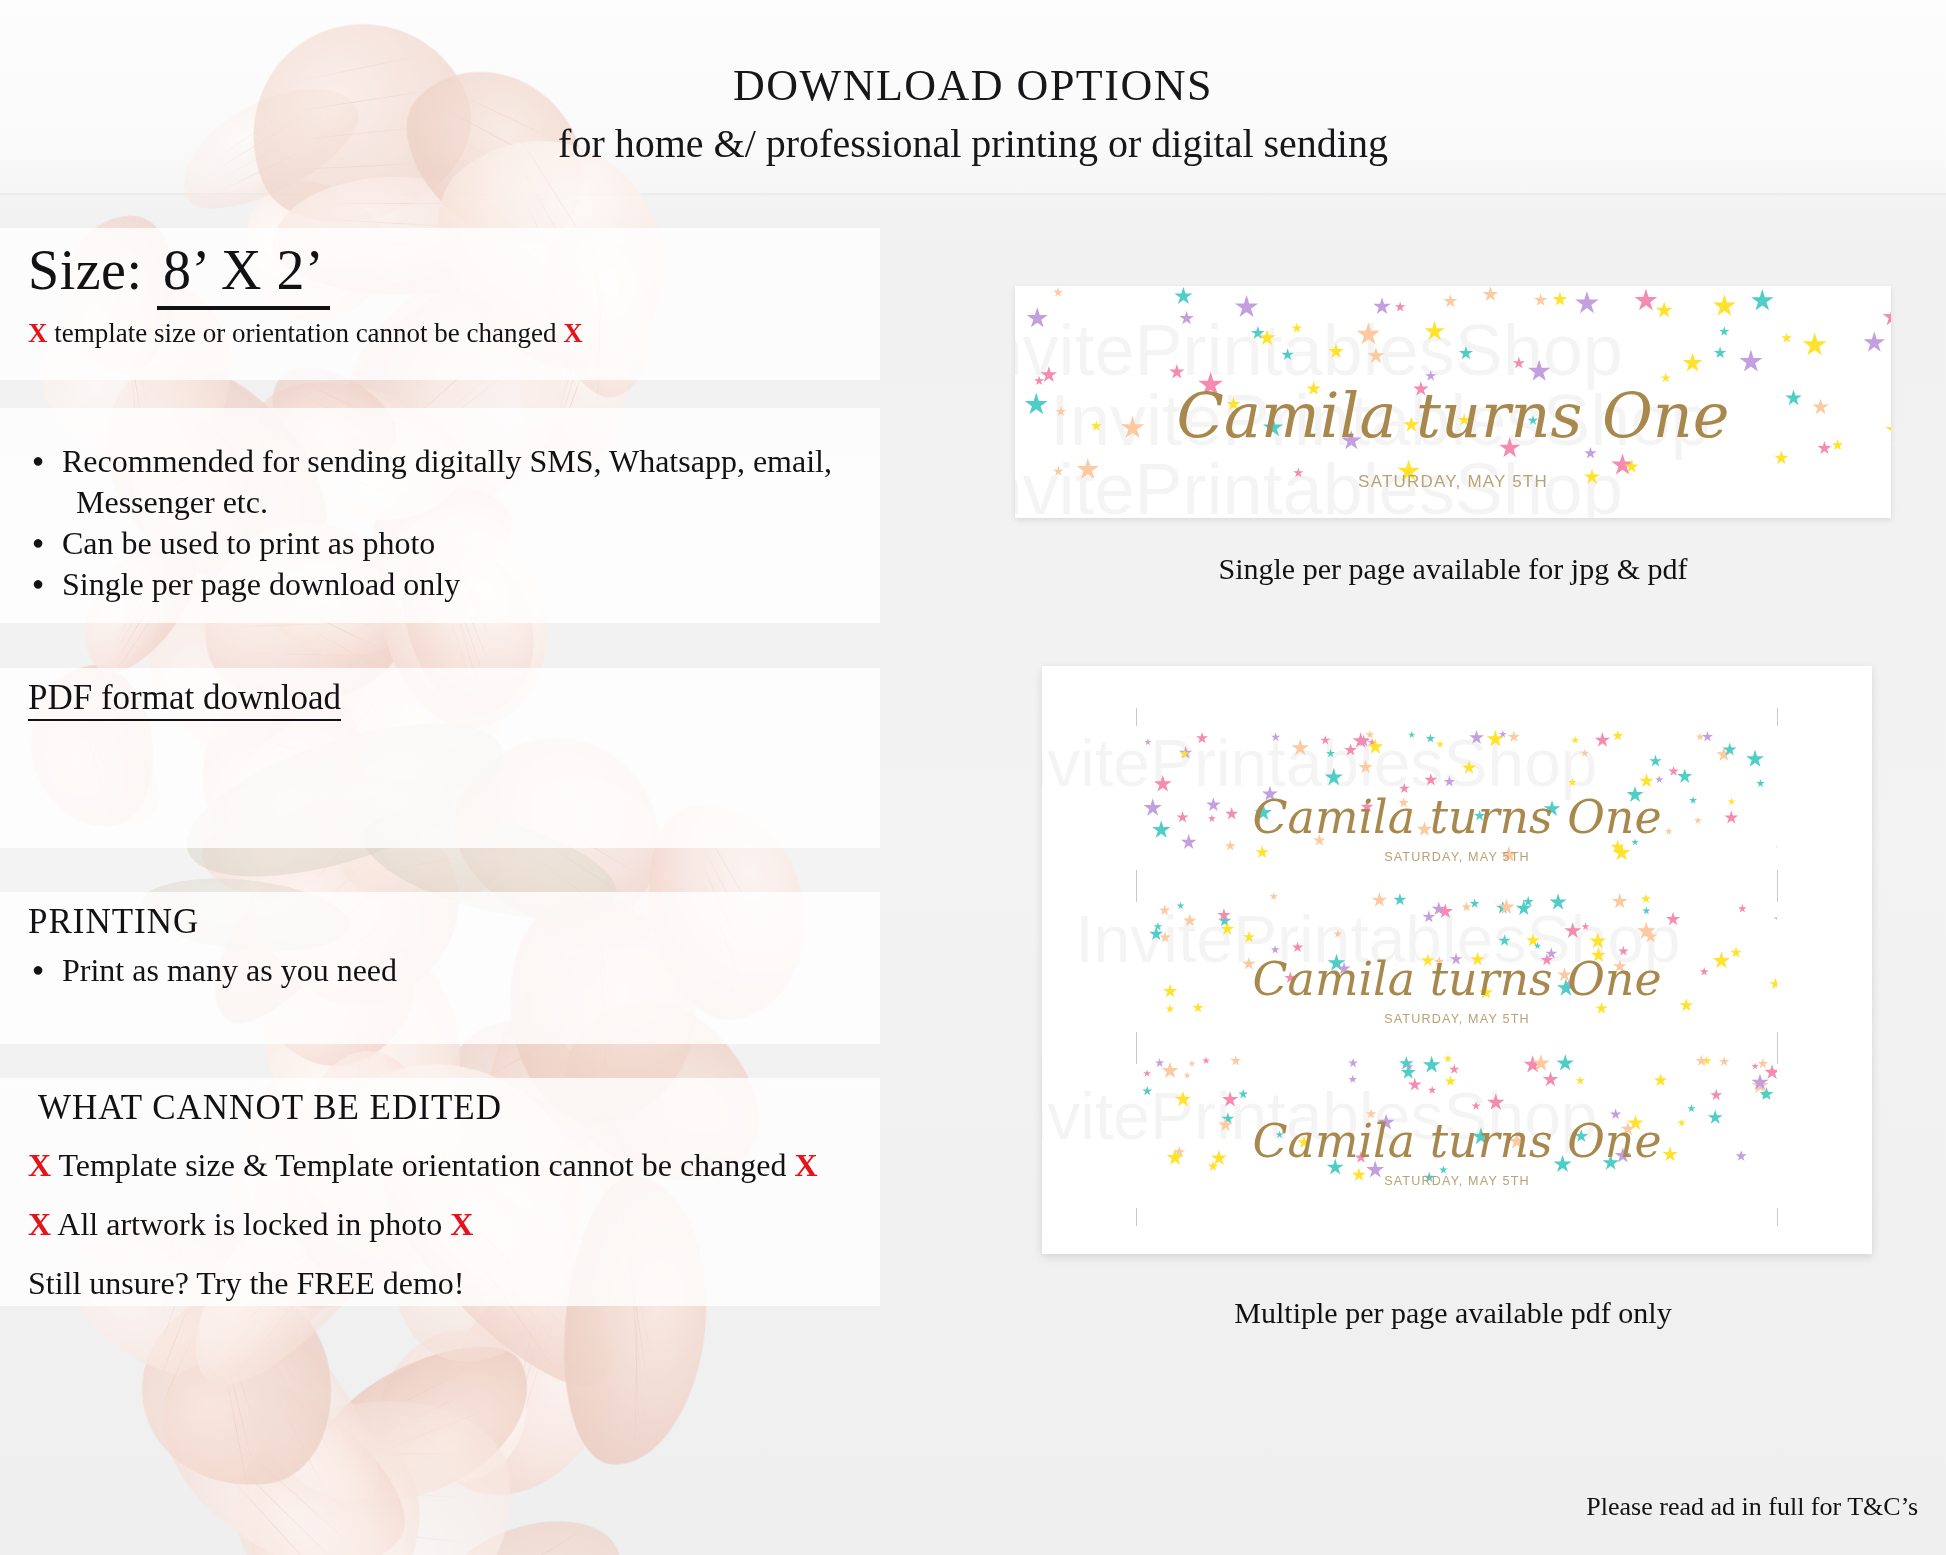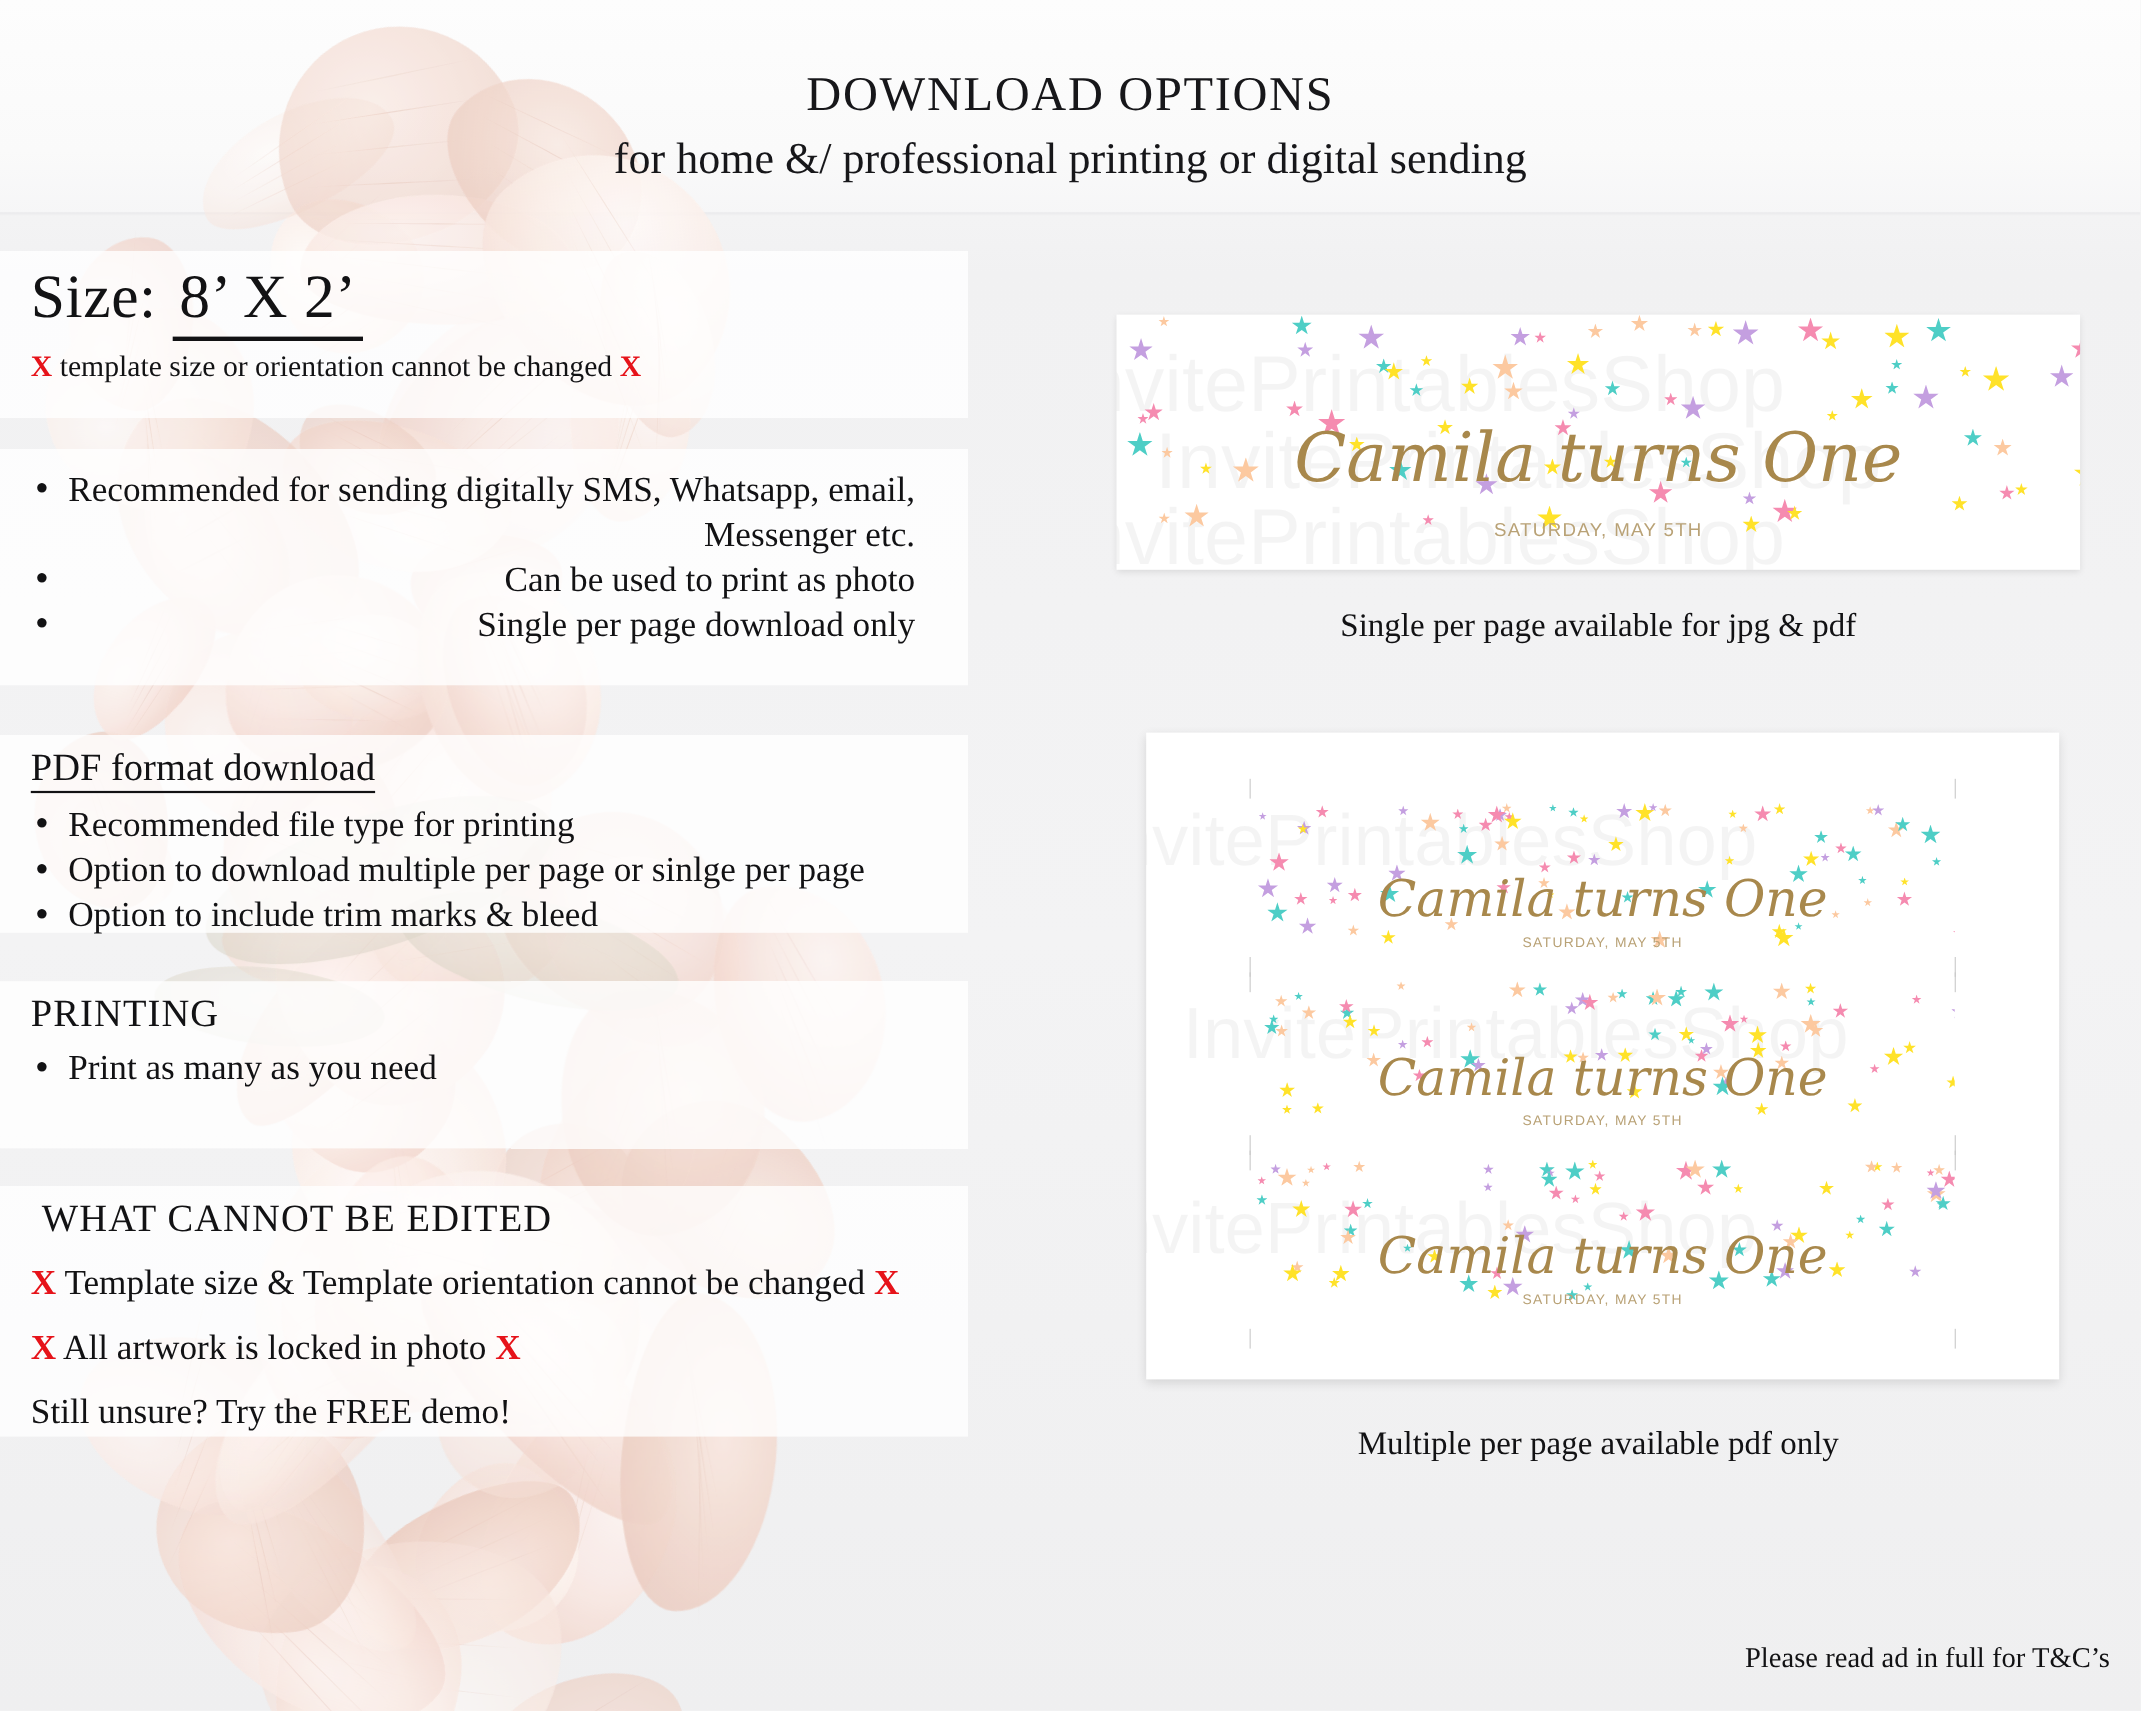--- a/index.html
+++ b/index.html
@@ -50,21 +50,21 @@
   .sec-head{font-size:35px;border-bottom:2px solid #121214;display:inline-block;padding-bottom:1px;}
   .sec-head-plain{font-size:35px;letter-spacing:1px;}
 
   ul.bul{list-style:none;margin:0;padding:0;}
   ul.bul li{font-size:32px;line-height:41px;position:relative;padding-left:34px;white-space:nowrap;}
   ul.bul li:before{content:"\25CF";position:absolute;left:4px;top:-1px;font-size:20px;}
   ul.bul li.cont:before{content:"";}
   ul.bul li.cont{padding-left:48px;}
 
   .blk-jpg{left:28px;top:418px;}
-  .blk-jpg ul{margin-top:6px;text-align:right;}
+  .blk-jpg ul{margin-top:23px;}
   .blk-pdf{left:28px;top:678px;}
   .blk-pdf ul{margin-top:8px;}
   .blk-print{left:28px;top:902px;}
   .blk-print ul{margin-top:8px;}
   .blk-cant{left:28px;top:1088px;}
   .cant-line{font-size:32px;line-height:43px;white-space:nowrap;margin-top:16px;}
 
   
   .banner-single{position:absolute;left:1015px;top:286px;width:876px;height:232px;
      background:#fff;box-shadow:0 2px 6px rgba(0,0,0,.10);overflow:hidden;}
@@ -448,25 +448,20 @@
     <ul class="bul">
       <li>Recommended for sending digitally SMS, Whatsapp, email,</li>
       <li class="cont">Messenger etc.</li>
       <li>Can be used to print as photo</li>
       <li>Single per page download only</li>
     </ul>
   </div>
 
   <div class="txt blk-pdf">
     <div class="sec-head">PDF format download</div>
-    <ul class="bul">
-      <li>Recommended file type for printing</li>
-      <li>Option to download multiple per page or sinlge per page</li>
-      <li>Option to include trim marks &amp; bleed</li>
-    </ul>
   </div>
 
   <div class="txt blk-print">
     <div class="sec-head-plain">PRINTING</div>
     <ul class="bul">
       <li>Print as many as you need</li>
     </ul>
   </div>
 
   <div class="txt blk-cant">

